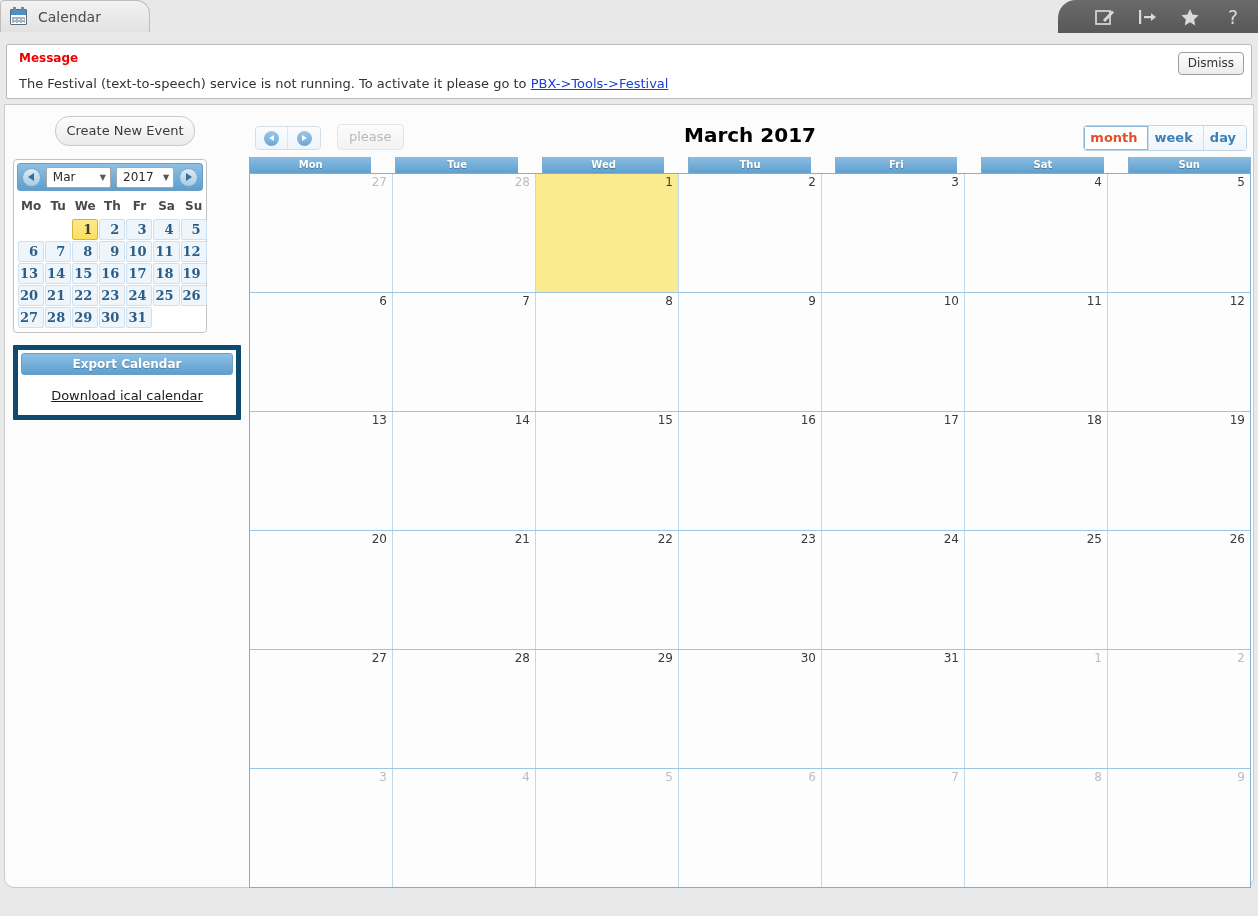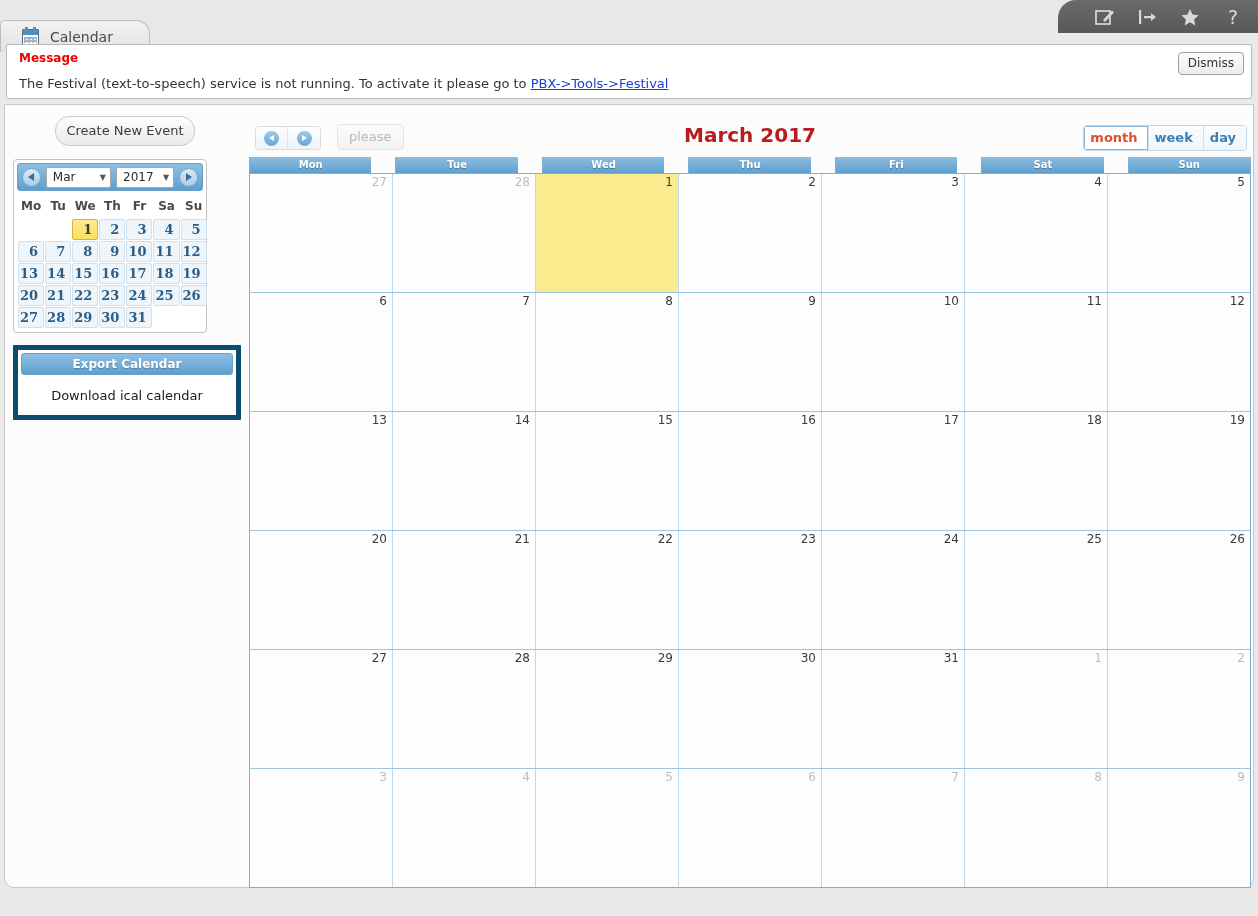--- a/index.html
+++ b/index.html
@@ -14,21 +14,21 @@
   
   .topbar {
     position: absolute; left: 0; top: 0; width: 1258px; height: 34px;
     background: #e8e8e8;
   }
   .tab {
     position: absolute; left: 0; top: 0; width: 150px; height: 32px;
     background: linear-gradient(to bottom, #f2f2f2, #e2e2e2);
     border: 1px solid #bdbdbd; border-bottom: none;
     border-top-left-radius: 5px; border-top-right-radius: 14px;
-    display: flex; align-items: center; padding-left: 20px; margin-top: 20px;
+    display: flex; align-items: center; padding-left: 8px;
   }
   .tab-ico { width: 20px; height: 20px; position: relative; flex: 0 0 20px; }
   .tab-ico .frame {
     position: absolute; left: 1px; top: 2px; width: 17px; height: 16px;
     background: #fff; border: 1px solid #5d6a77; border-radius: 1px;
   }
   .tab-ico .head {
     position: absolute; left: 2px; top: 3px; width: 15px; height: 5px;
     background: #4a90c4;
   }
@@ -153,21 +153,21 @@
   .export-head {
     height: 22px; margin: 3px; border-radius: 3px;
     background: linear-gradient(to bottom,#8fc0e3,#5d9fd0);
     border: 1px solid #6a9fc6;
     display: flex; align-items: center; justify-content: center;
     font-size: 12px; font-weight: bold; color: #ffffff;
     text-shadow: 0 1px 1px rgba(0,0,0,.25);
   }
   .export-link {
     display: block; text-align: center; padding: 10px 0 12px 0;
-    font-size: 13px; color: #1b1b1b; cursor: pointer;
+    font-size: 13px; color: #1b1b1b; text-decoration: underline; cursor: pointer;
   }
 
   
   .cal { position: absolute; left: 244px; top: 10px; width: 1002px; }
   .cal-toolbar { position: relative; height: 42px; }
   .btn-group {
     position: absolute; left: 6px; top: 11px; display: flex;
     border: 1px solid #d3dde6; border-radius: 4px; overflow: hidden;
     background: #f6f9fc;
   }
@@ -189,21 +189,21 @@
   .circ-arrow.l::after { border-right: 5px solid #ffffff; }
   .circ-arrow.r::after { border-left: 5px solid #ffffff; }
   .today-btn {
     position: absolute; left: 88px; top: 9px;
     padding: 4px 11px 5px 11px; font-size: 13px; color: #b9b9b9;
     background: linear-gradient(to bottom,#fcfcfc,#f2f2f2);
     border: 1px solid #e5e5e5; border-radius: 4px; cursor: default;
   }
   .cal-title {
     position: absolute; left: 0; right: 0; top: 8px; text-align: center;
-    font-size: 20px; font-weight: bold; color: #b91c1c;
+    font-size: 20px; font-weight: bold; color: #000000;
     font-family: "DejaVu Sans", "Liberation Sans", sans-serif;
   }
   .view-group {
     position: absolute; right: 4px; top: 10px; display: flex;
     border: 1px solid #bed6e8; border-radius: 4px; overflow: hidden;
     background: #f4f9fd;
   }
   .view-btn {
     padding: 4px 10px 5px 6px; font-size: 13px; font-weight: bold;
     color: #3a7fb5; background: linear-gradient(to bottom,#fbfdff,#eef5fb);

